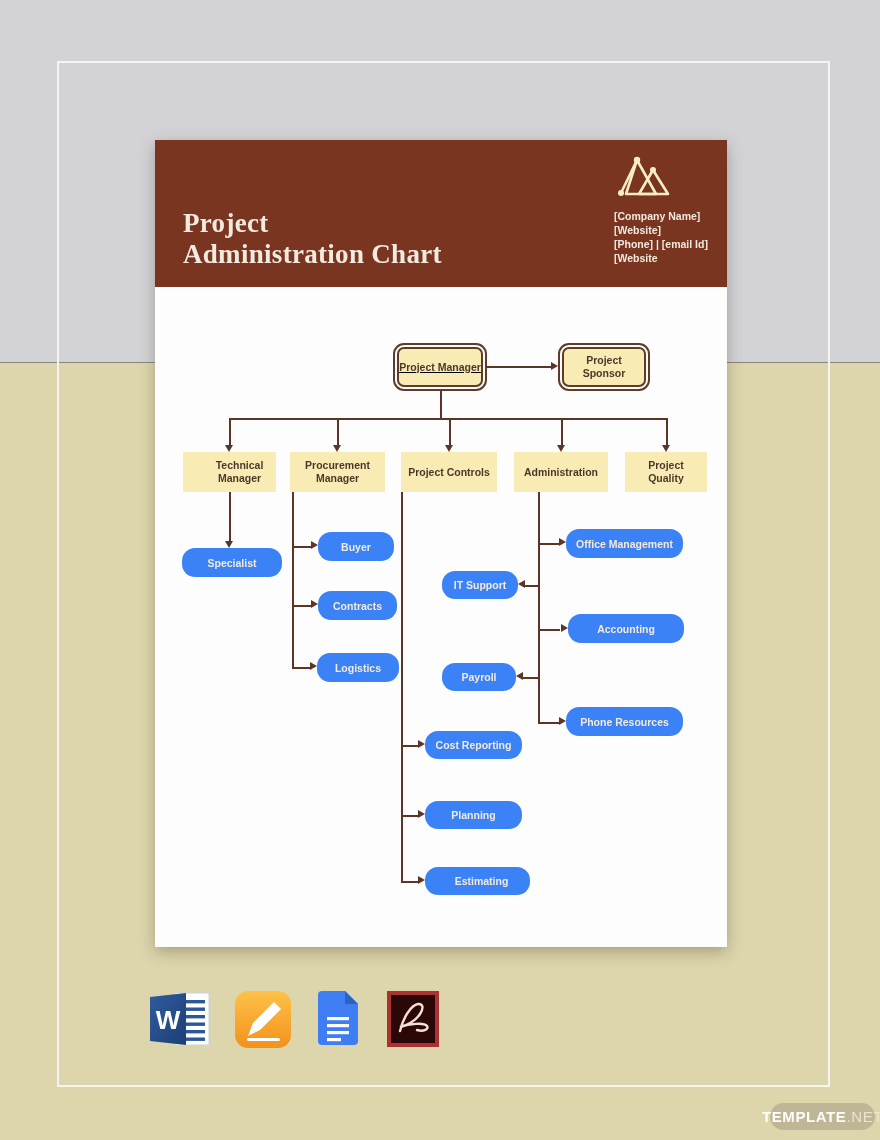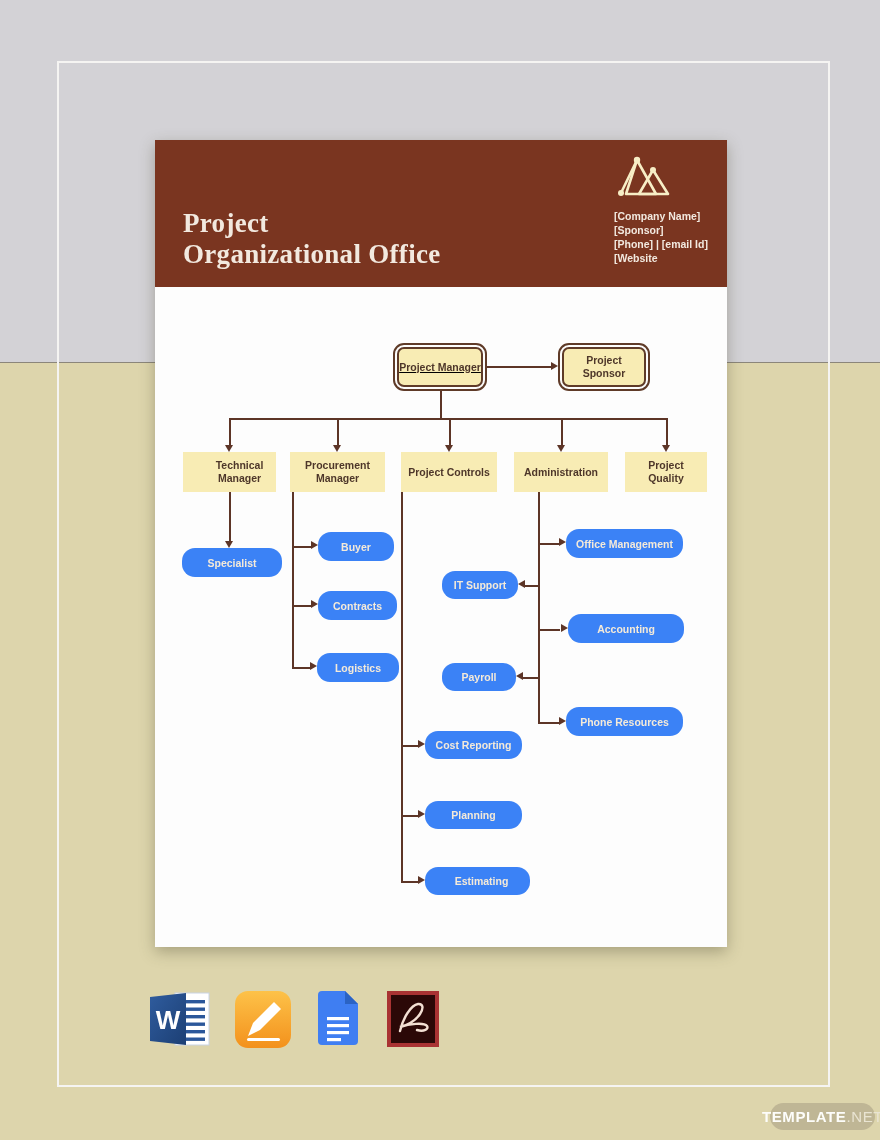--- a/index.html
+++ b/index.html
@@ -39,37 +39,37 @@
 <div class="canvas">
   <div class="bg-top"></div>
   <div class="bg-bottom"></div>
   <div class="bg-divider"></div>
   <div class="frame"></div>
 
   <div class="page">
     <div class="header">
       <div class="title">
         <div>Project</div>
-        <div>Organizational Office</div>
+        <div>Administration Chart</div>
       </div>
       <svg class="logo" width="62" height="48" viewBox="0 0 62 48">
         <g fill="none" stroke="#f7eec6" stroke-width="2.6" stroke-linejoin="round" stroke-linecap="round">
           <line x1="6" y1="40" x2="22" y2="7"></line>
           <path d="M22,7 L11,41 H41 Z"></path>
           <path d="M38,17 L24,41 H53 Z"></path>
         </g>
         <g fill="#f7eec6">
           <circle cx="6" cy="40" r="3"></circle>
           <circle cx="22" cy="7" r="3.2"></circle>
           <circle cx="38" cy="17" r="3"></circle>
         </g>
       </svg>
       <div class="company">
         <div>[Company Name]</div>
-        <div>[Sponsor]</div>
+        <div>[Website]</div>
         <div>[Phone] | [email Id]</div>
         <div>[Website</div>
       </div>
     </div>
 
     <div class="chart">
 
       <div class="db-outer" style="left:238px;top:203px;width:94px;height:48px;text-decoration:underline;">
         <div class="db-inner">Project Manager</div>
       </div>

